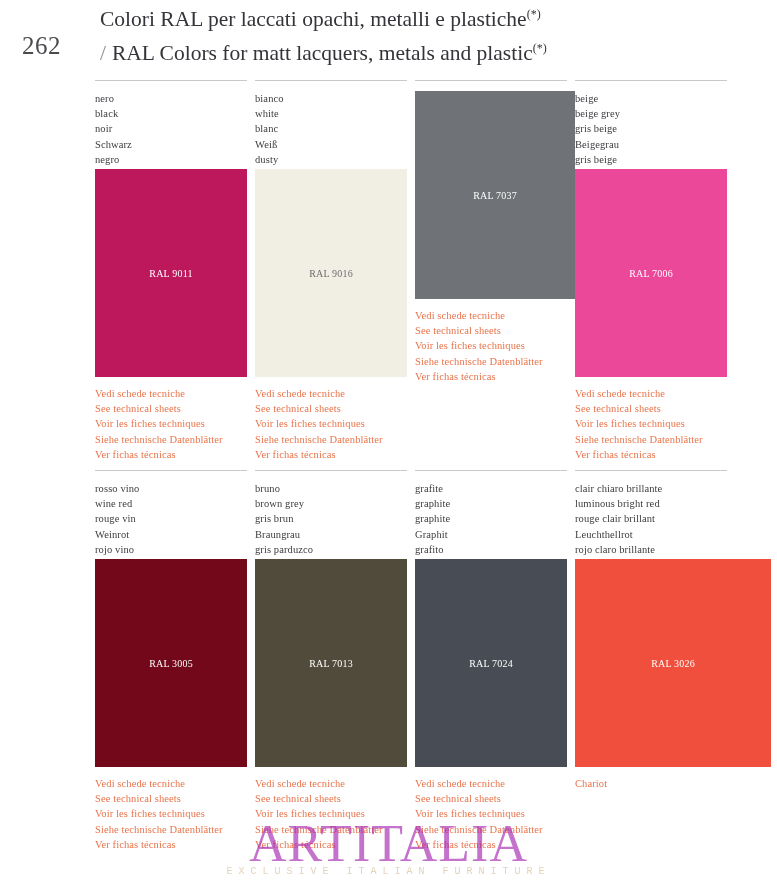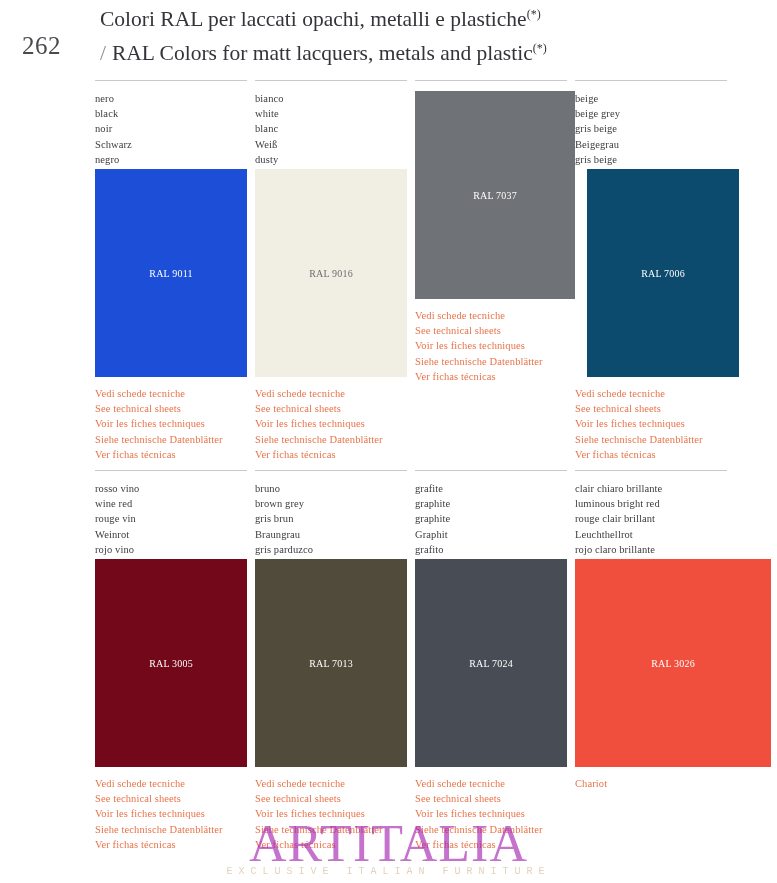--- a/index.html
+++ b/index.html
@@ -168,21 +168,21 @@
       <div class="cols">
         <div class="col">
           <div class="rule"></div>
           <div class="names">
             <div>nero</div>
             <div>black</div>
             <div>noir</div>
             <div>Schwarz</div>
             <div>negro</div>
           </div>
-          <div class="swatch" style="background: #1d4ed8;">
+          <div class="swatch" style="background: #be185d;">
             <div class="swatch-label" style="color: rgb(255, 255, 255);">RAL 9011</div>
           </div>
           <div class="links">
             <div>Vedi schede tecniche</div>
             <div>See technical sheets</div>
             <div>Voir les fiches techniques</div>
             <div>Siehe technische Datenblätter</div>
             <div>Ver fichas técnicas</div>
           </div>
         </div>
@@ -221,21 +221,21 @@
         </div>
         <div class="col">
           <div class="rule"></div>
           <div class="names">
             <div>beige</div>
             <div>beige grey</div>
             <div>gris beige</div>
             <div>Beigegrau</div>
             <div>gris beige</div>
           </div>
-          <div class="swatch" style="background: #0c4a6e; margin-left: 12px;">
+          <div class="swatch" style="background: #ec4899;">
             <div class="swatch-label" style="color: rgb(255, 255, 255);">RAL 7006</div>
           </div>
           <div class="links">
             <div>Vedi schede tecniche</div>
             <div>See technical sheets</div>
             <div>Voir les fiches techniques</div>
             <div>Siehe technische Datenblätter</div>
             <div>Ver fichas técnicas</div>
           </div>
         </div>

